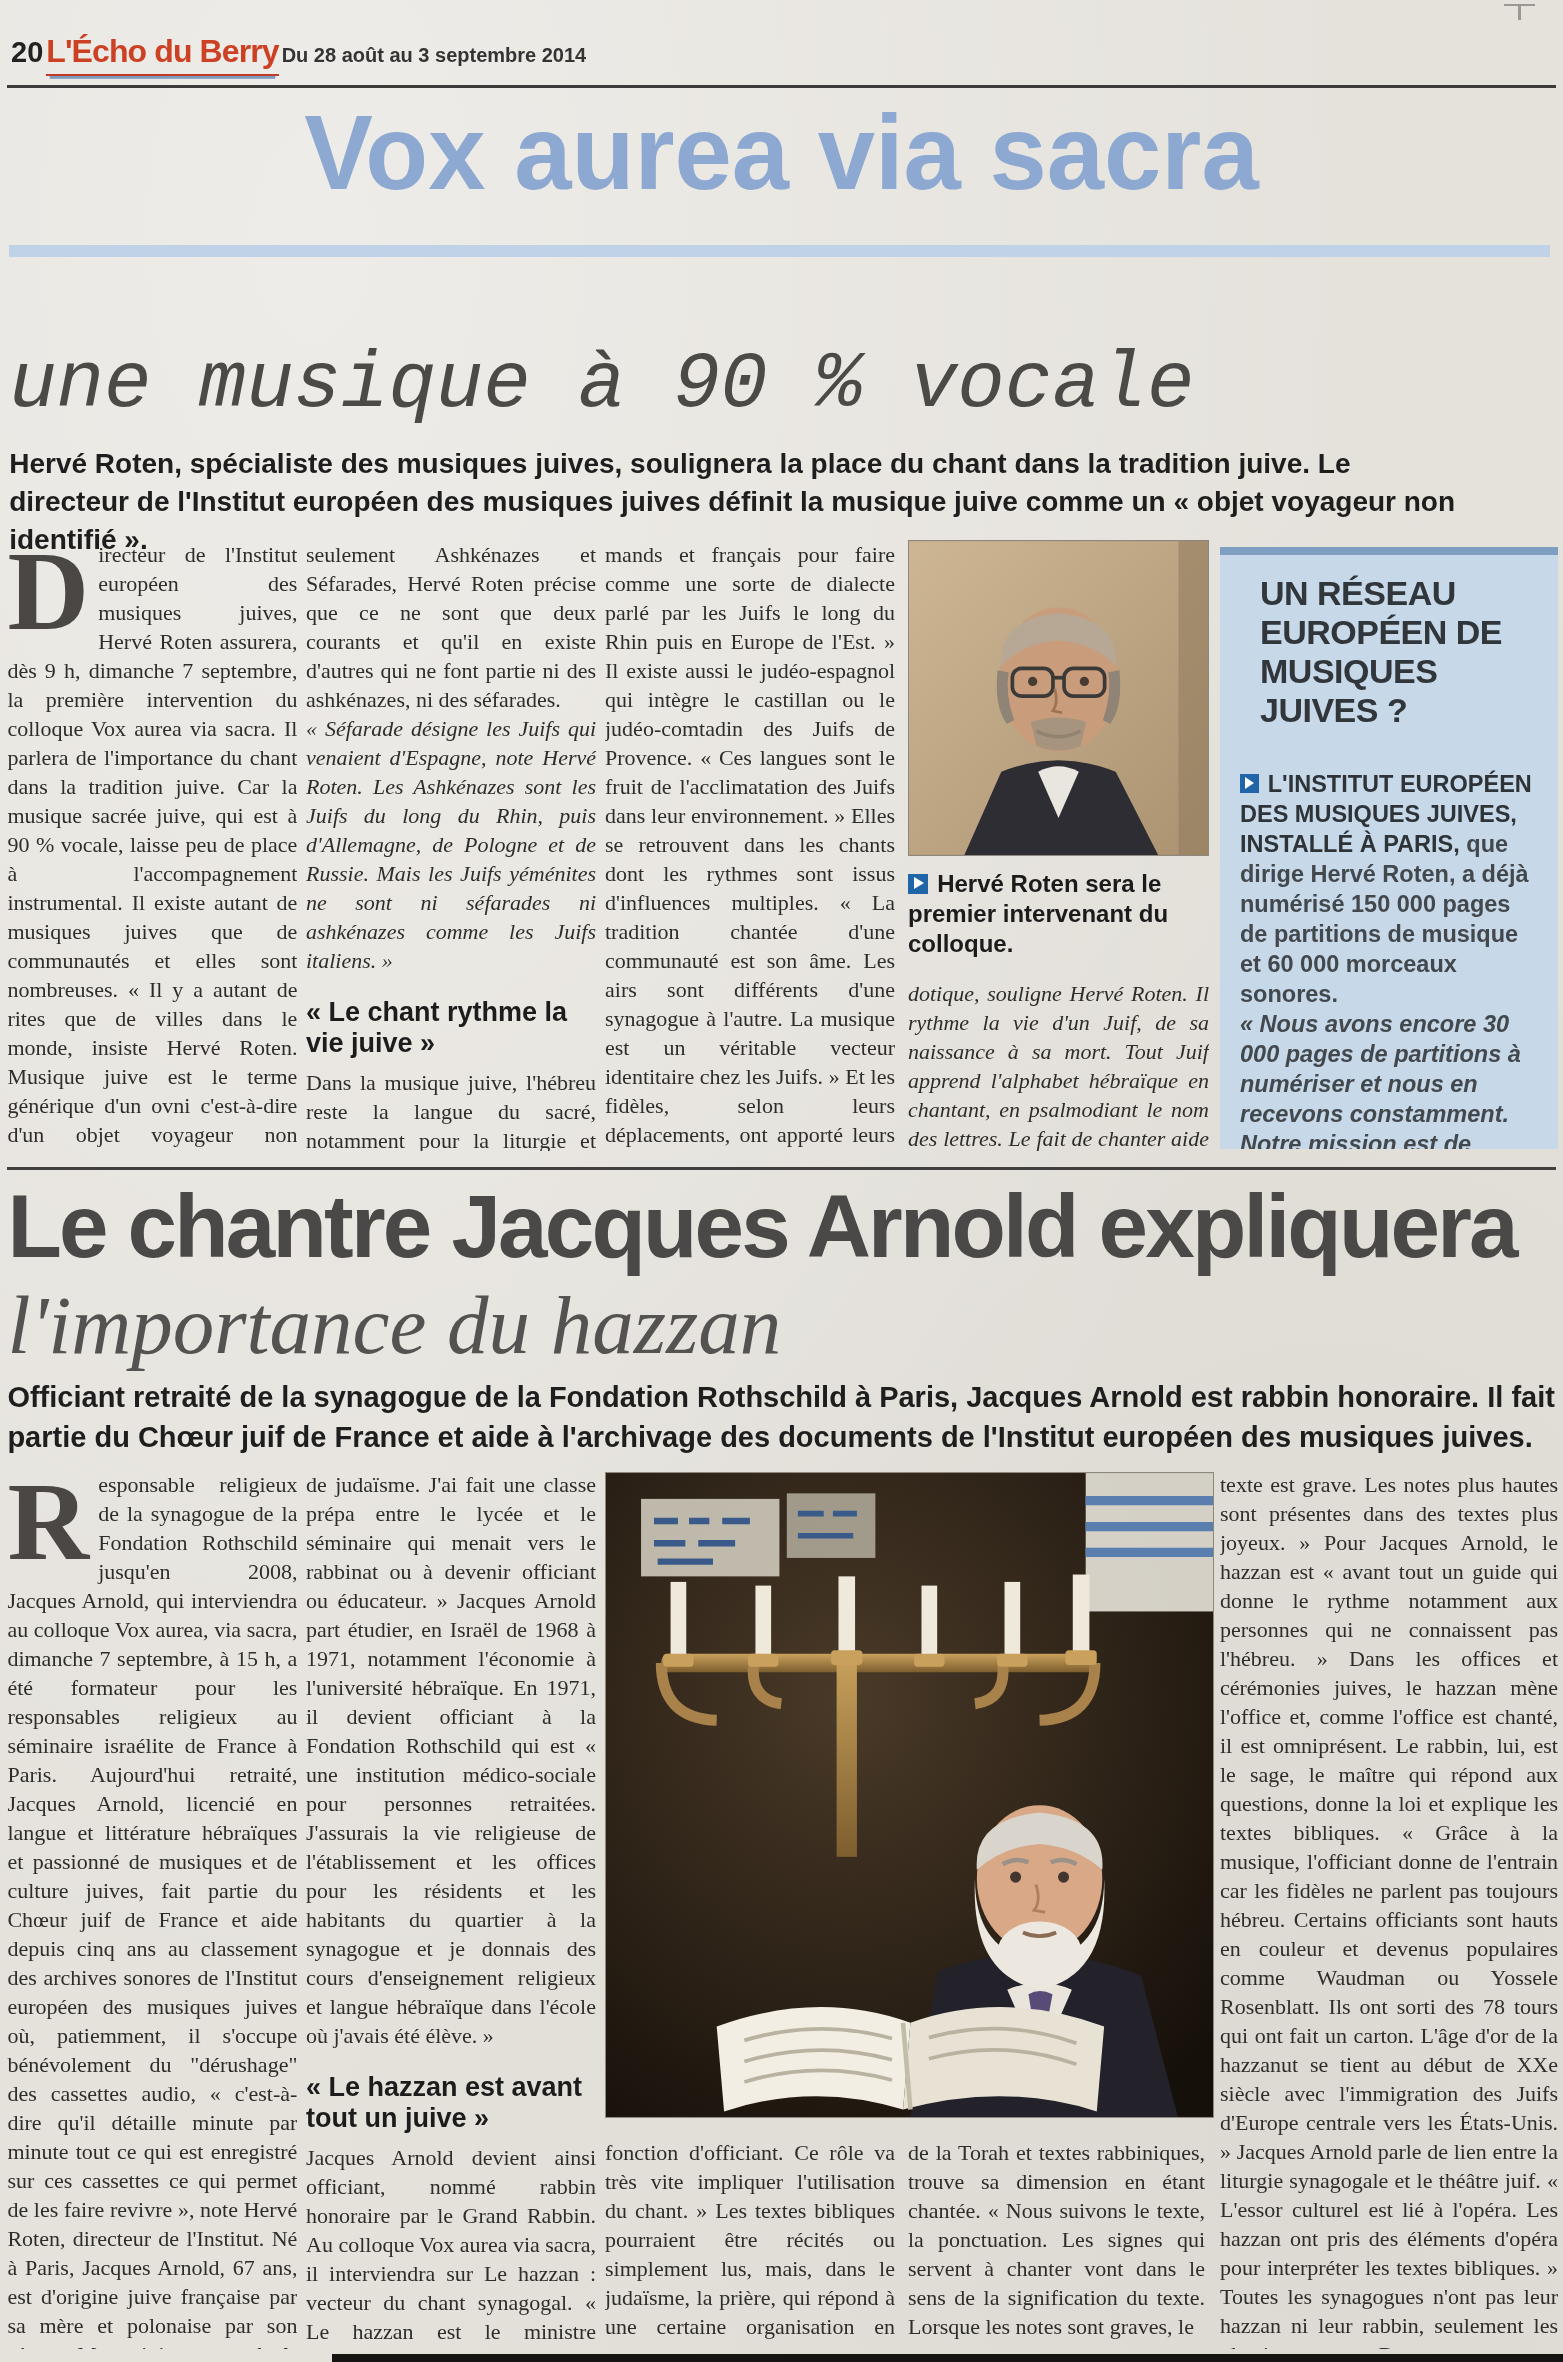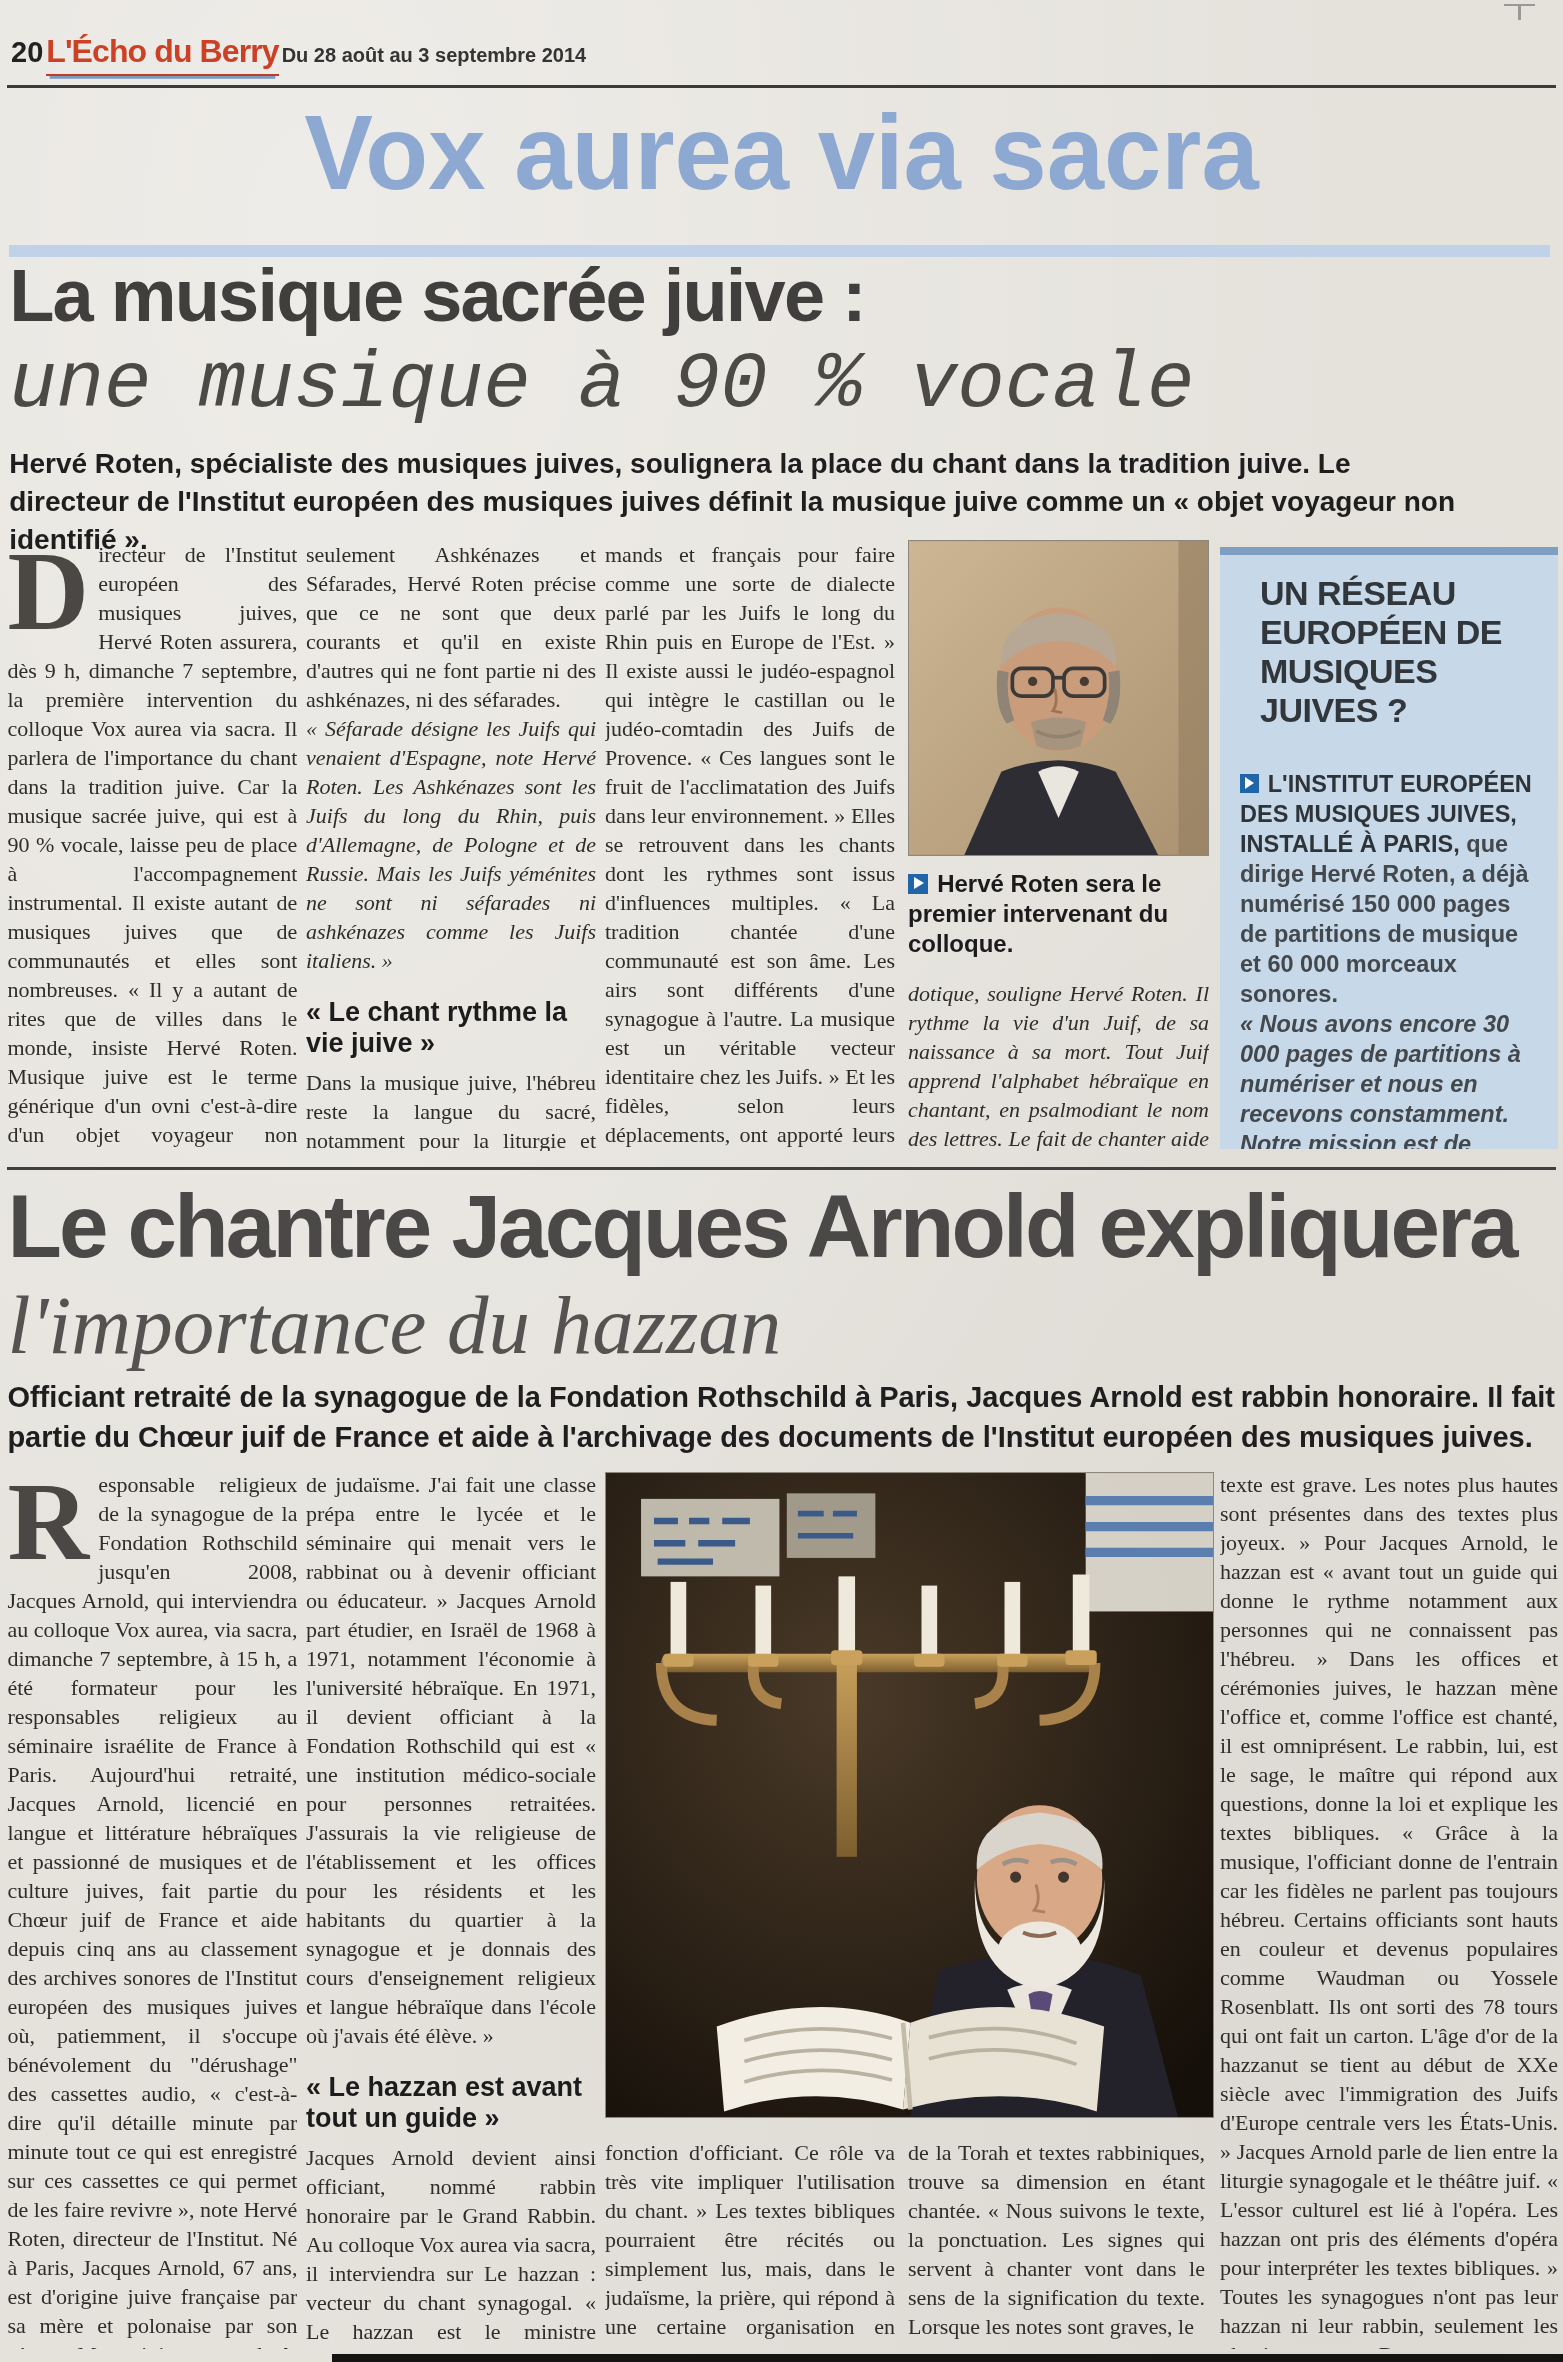--- a/index.html
+++ b/index.html
@@ -76,21 +76,20 @@
   <div class="hdr">
     <span class="pg-num">20</span>
     <span class="masthead">L'Écho du Berry</span>
     <span class="hdr-date">Du 28 août au 3 septembre 2014</span>
   </div>
   <div class="hdr-rule"></div>
 
   <div class="banner">Vox aurea via sacra</div>
   <div class="banner-bar"></div>
 
-  <div class="a1-h1">La musique sacrée juive :</div>
   <div class="a1-h2">une musique à 90 % vocale</div>
   <div class="a1-sf">Hervé Roten, spécialiste des musiques juives, soulignera la place du chant dans la tradition juive. Le directeur de l'Institut européen des musiques juives définit la musique juive comme un « objet voyageur non identifié ».</div>
 
   <div class="a1-body">
 
     <div class="col" style="left:7.4px;width:290px;height:611px;">
       <p><span class="dropcap">D</span><span>irecteur de l'Institut européen des musiques juives, Hervé Roten assurera, dès 9 h, dimanche 7 septembre, la première intervention du colloque Vox aurea via sacra. Il parlera de l'importance du chant dans la tradition juive. Car la musique sacrée juive, qui est à 90 % vocale, laisse peu de place à l'accompagnement instrumental. Il existe autant de musiques juives que de communautés et elles sont nombreuses. « Il y a autant de rites que de villes dans le monde, insiste Hervé Roten. Musique juive est le terme générique d'un ovni c'est-à-dire d'un objet voyageur non identifié car ces musiques sont liées à un peuple qui a beaucoup voyagé et qui, après la Diaspora, s'est mêlé à d'autres civilisations. La musique juive a été imprégnée de l'environnement du peuple juif selon où il se trouvait. » Ainsi, même si on différencie souvent</span></p>
     </div>
 
     <div class="col" style="left:306px;width:290px;height:611px;">
@@ -153,21 +152,21 @@
   <div class="a2-sf">Officiant retraité de la synagogue de la Fondation Rothschild à Paris, Jacques Arnold est rabbin honoraire. Il fait partie du Chœur juif de France et aide à l'archivage des documents de l'Institut européen des musiques juives.</div>
 
   <div class="a2-body">
 
     <div class="col" style="left:7.4px;width:290px;height:879px;">
       <p><span class="dropcap">R</span><span>esponsable religieux de la synagogue de la Fondation Rothschild jusqu'en 2008, Jacques Arnold, qui interviendra au colloque Vox aurea, via sacra, dimanche 7 septembre, à 15 h, a été formateur pour les responsables religieux au séminaire israélite de France à Paris. Aujourd'hui retraité, Jacques Arnold, licencié en langue et littérature hébraïques et passionné de musiques et de culture juives, fait partie du Chœur juif de France et aide depuis cinq ans au classement des archives sonores de l'Institut européen des musiques juives où, patiemment, il s'occupe bénévolement du "dérushage" des cassettes audio, « c'est-à-dire qu'il détaille minute par minute tout ce qui est enregistré sur ces cassettes ce qui permet de les faire revivre », note Hervé Roten, directeur de l'Institut. Né à Paris, Jacques Arnold, 67 ans, est d'origine juive française par sa mère et polonaise par son père. « Mes origines sont plutôt ashkénazes mais les différents courants de la religion juive ne sont pas isolés », fait remarquer le chantre qui a suivi les enseignements du séminaire israélite dans une école juive « qui mêlait enseignement général et cours</span></p>
     </div>
 
     <div class="col" style="left:306px;width:290px;height:879px;">
       <p>de judaïsme. J'ai fait une classe prépa entre le lycée et le séminaire qui menait vers le rabbinat ou à devenir officiant ou éducateur. » Jacques Arnold part étudier, en Israël de 1968 à 1971, notamment l'économie à l'université hébraïque. En 1971, il devient officiant à la Fondation Rothschild qui est « une institution médico-sociale pour personnes retraitées. J'assurais la vie religieuse de l'établissement et les offices pour les résidents et les habitants du quartier à la synagogue et je donnais des cours d'enseignement religieux et langue hébraïque dans l'école où j'avais été élève. »</p>
-      <div class="subhead">« Le hazzan est avant tout un guide »</div>
+      <div class="subhead">« Le hazzan est avant tout un juive »</div>
       <p>Jacques Arnold devient ainsi officiant, nommé rabbin honoraire par le Grand Rabbin. Au colloque Vox aurea via sacra, il interviendra sur Le hazzan : vecteur du chant synagogal. « Le hazzan est le ministre officiant en français, explique Jacques Arnold. Dans une synagogue, le hazzan est un israélite pratiquant qui connaît bien l'hébreu pour mener les offices religieux. À partir de la Diaspora et la destruction du Temple, sont créées les synagogues et on voit apparaître la</p>
     </div>
 
     <svg class="photo-frame" style="position:absolute;left:605px;top:1.8px;" width="607" height="644" viewBox="0 0 658 698">
       <defs>
         <radialGradient id="bg2" cx="40%" cy="35%" r="80%">
           <stop offset="0" stop-color="#4a3a28"></stop>
             <stop offset="1" stop-color="#16100a"></stop>
         </radialGradient>
         <linearGradient id="gold" x1="0" y1="0" x2="0" y2="1">

